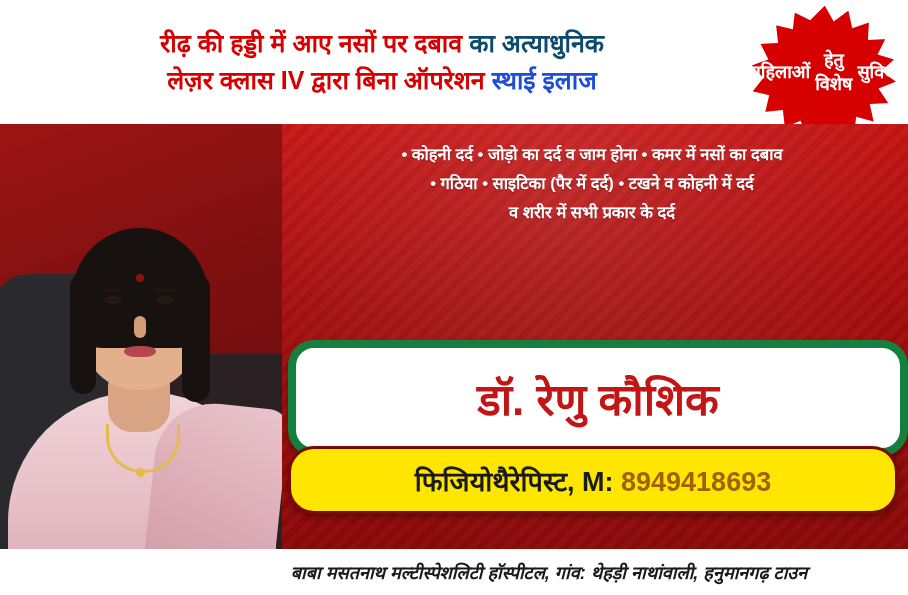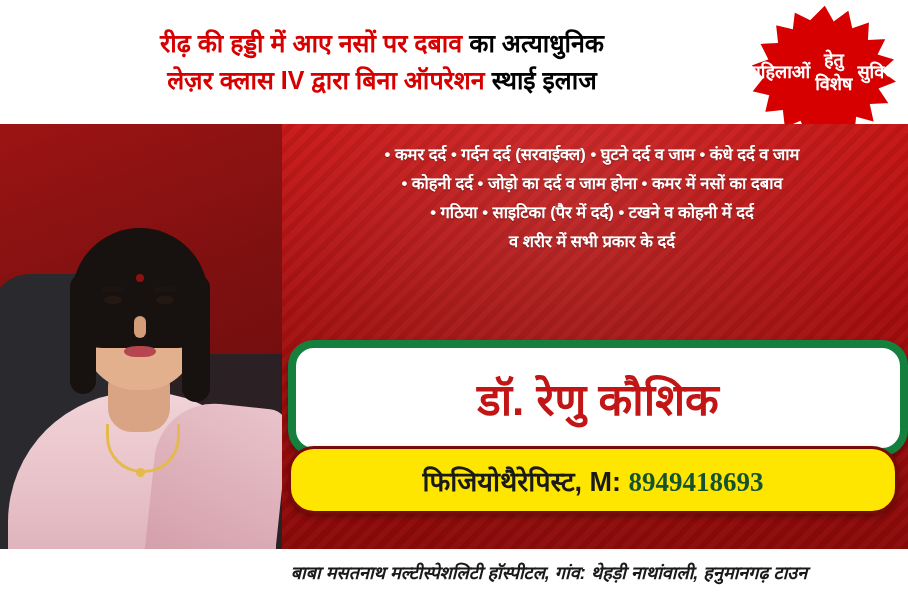--- a/index.html
+++ b/index.html
@@ -44,30 +44,30 @@
     text-align: center;
     line-height: 1.15;
   }
   .hl-line1 {
     font-size: 25px;
     font-weight: bold;
     color: #d60000;
     letter-spacing: 0px;
   }
   .hl-line1 .dark {
-    color: #000000;
+    color: #0c4a6e;
   }
   .hl-line2 {
     font-size: 25px;
     font-weight: bold;
     color: #d60000;
     margin-top: 8px;
   }
   .hl-line2 .dark {
-    color: #000000;
+    color: #1d4ed8;
   }
 
   
   .badge {
     position: absolute;
     right: 8px;
     top: 2px;
     width: 150px;
     height: 140px;
   }
@@ -328,22 +328,21 @@
     justify-content: center;
     box-shadow: 0 3px 6px rgba(0,0,0,0.3);
   }
   .contact-plate .ctext {
     font-size: 27px;
     font-weight: bold;
     color: #1a1a1a;
     white-space: nowrap;
   }
   .contact-plate .ctext .phone {
-    color: #14532d;
-    font-family: Liberation Serif, serif;
+    color: #a16207;
   }
 
   
   .address {
     position: absolute;
     left: 0;
     top: 549px;
     width: 908px;
     height: 46px;
     background: #ffffff;
@@ -405,21 +404,20 @@
     <div class="eye-l"></div>
     <div class="eye-r"></div>
     <div class="bindi"></div>
     <div class="nose"></div>
     <div class="lips"></div>
     <div class="necklace"></div>
     <div class="pendant"></div>
   </div>
 
   <div class="symptoms">
-    <div class="srow">• कमर दर्द • गर्दन दर्द (सरवाईक्ल) • घुटने दर्द व जाम • कंधे दर्द व जाम</div>
     <div class="srow">• कोहनी दर्द • जोड़ो का दर्द व जाम होना • कमर में नसों का दबाव</div>
     <div class="srow">• गठिया • साइटिका (पैर में दर्द) • टखने व कोहनी में दर्द</div>
     <div class="srow">व शरीर में सभी प्रकार के दर्द</div>
   </div>
 
   <div class="name-plate">
     <div class="dname">डॉ. रेणु कौशिक</div>
   </div>
 
   <div class="contact-plate">

